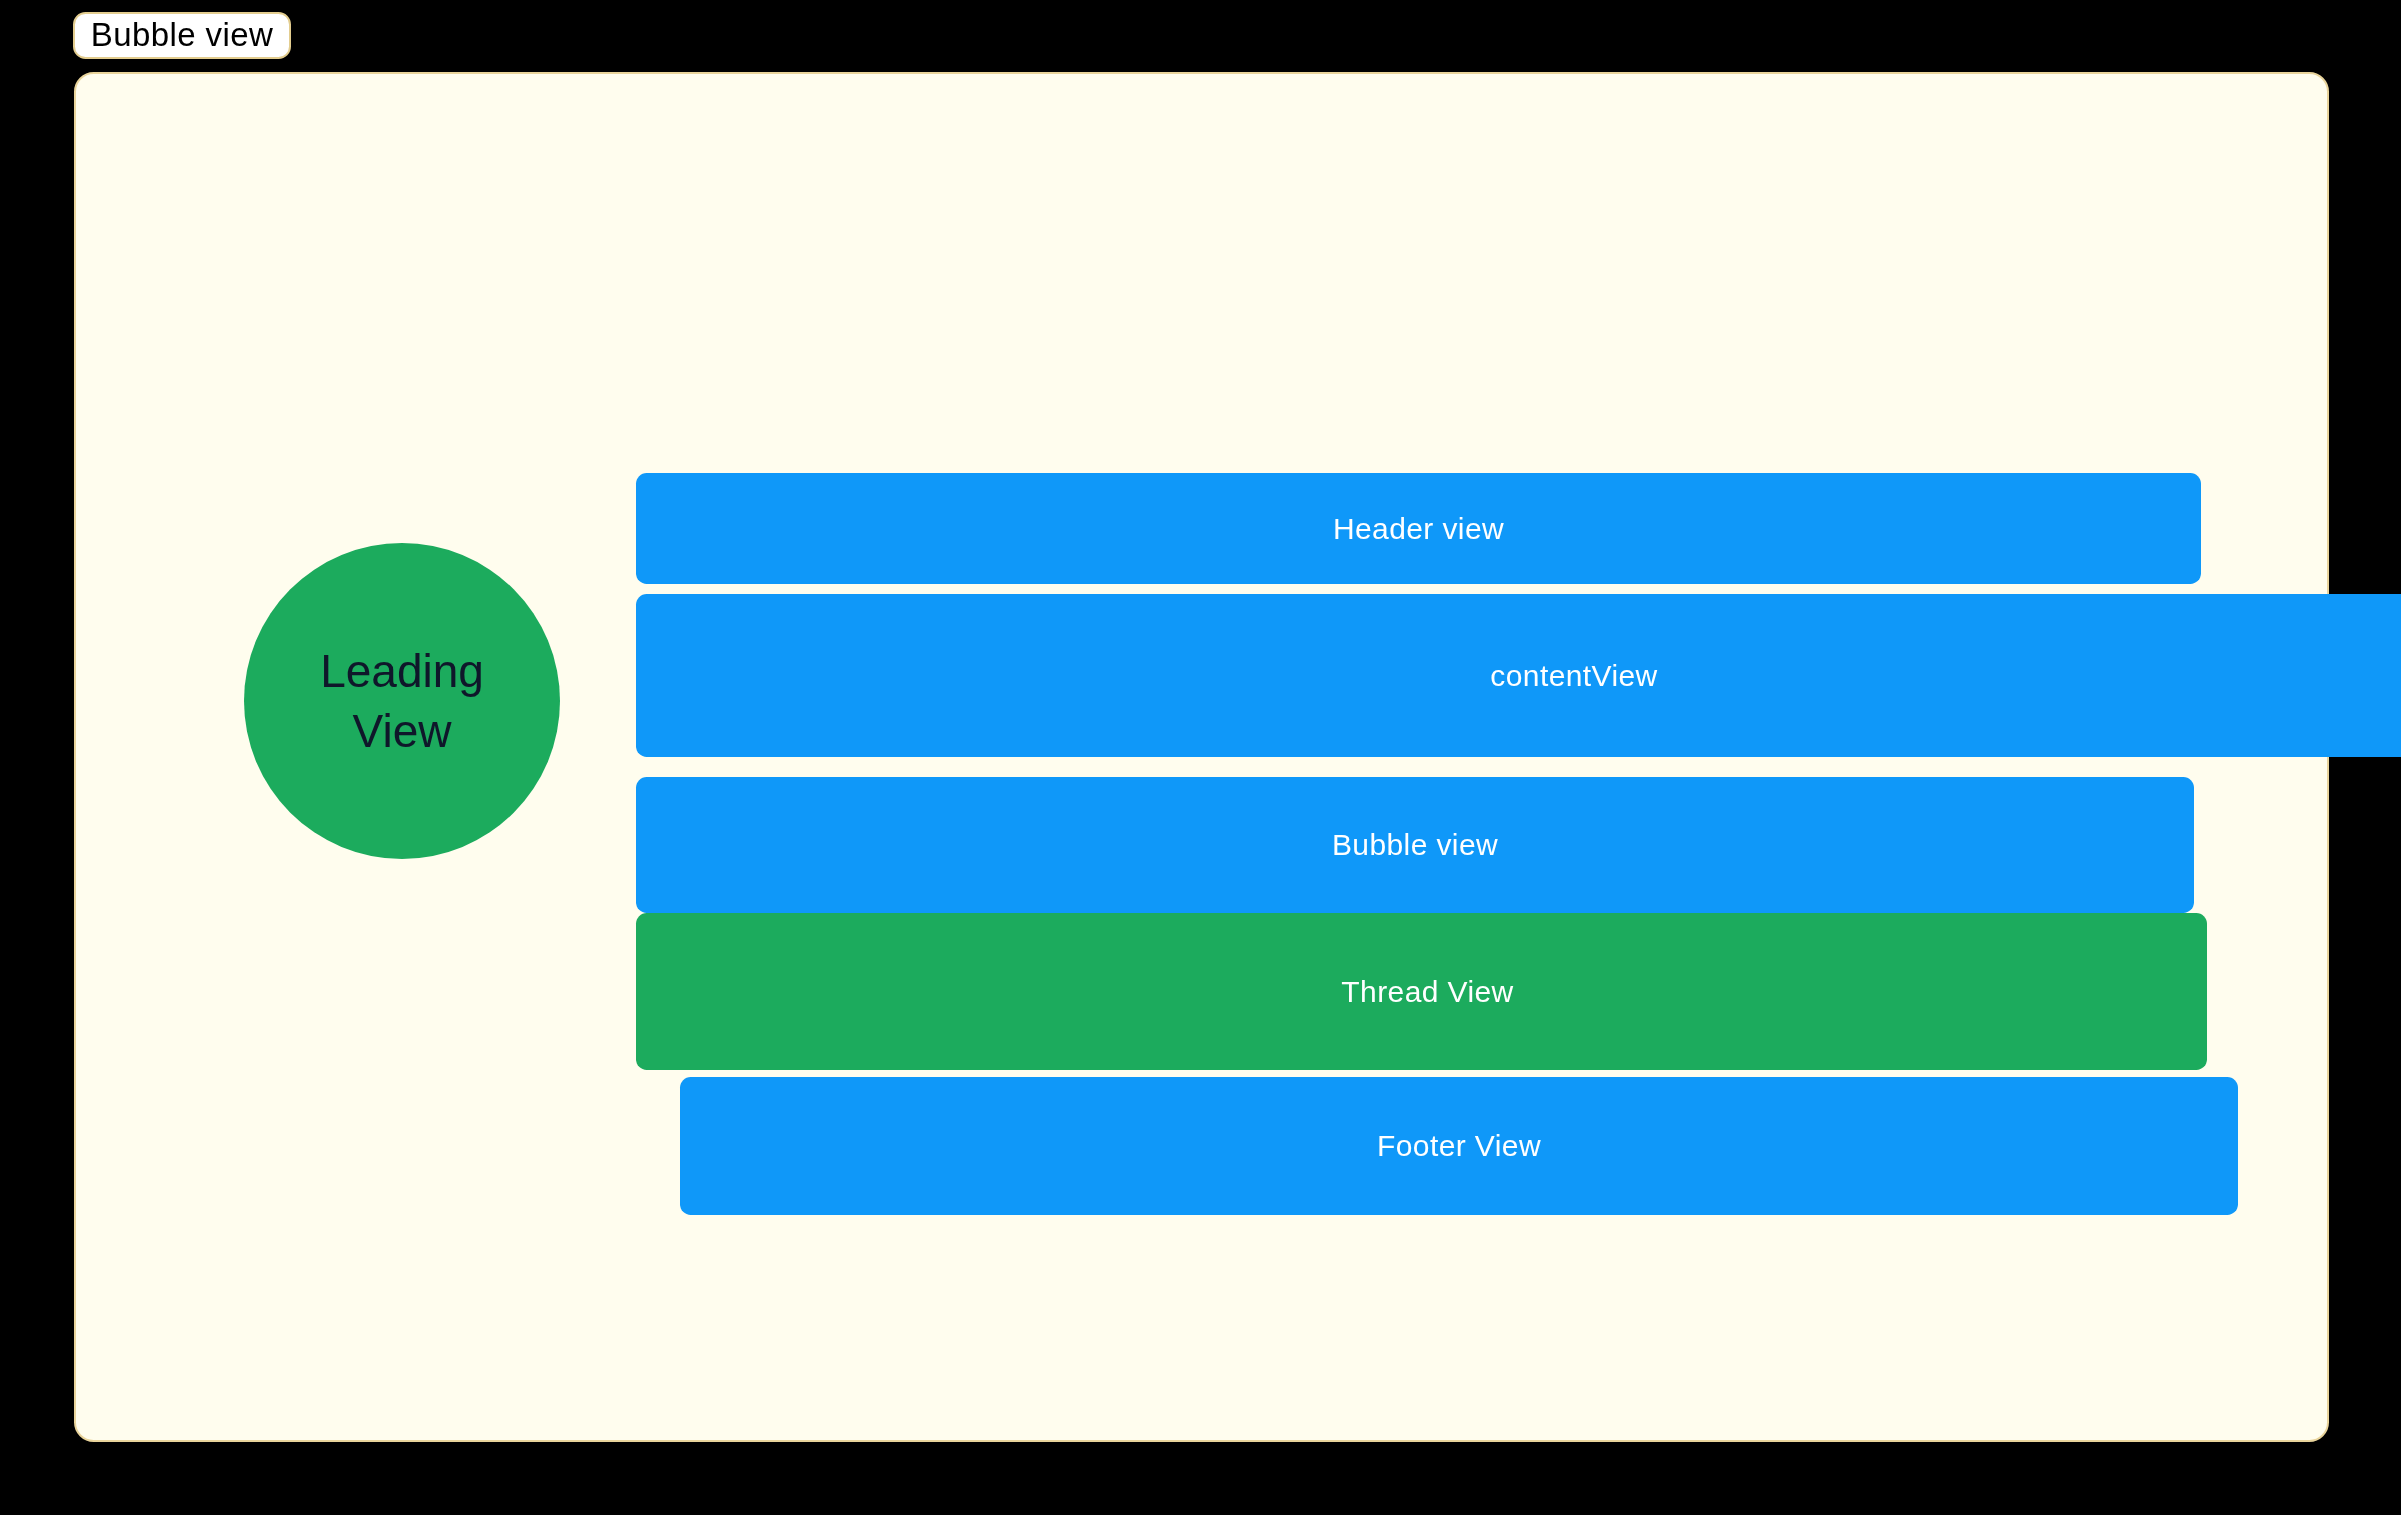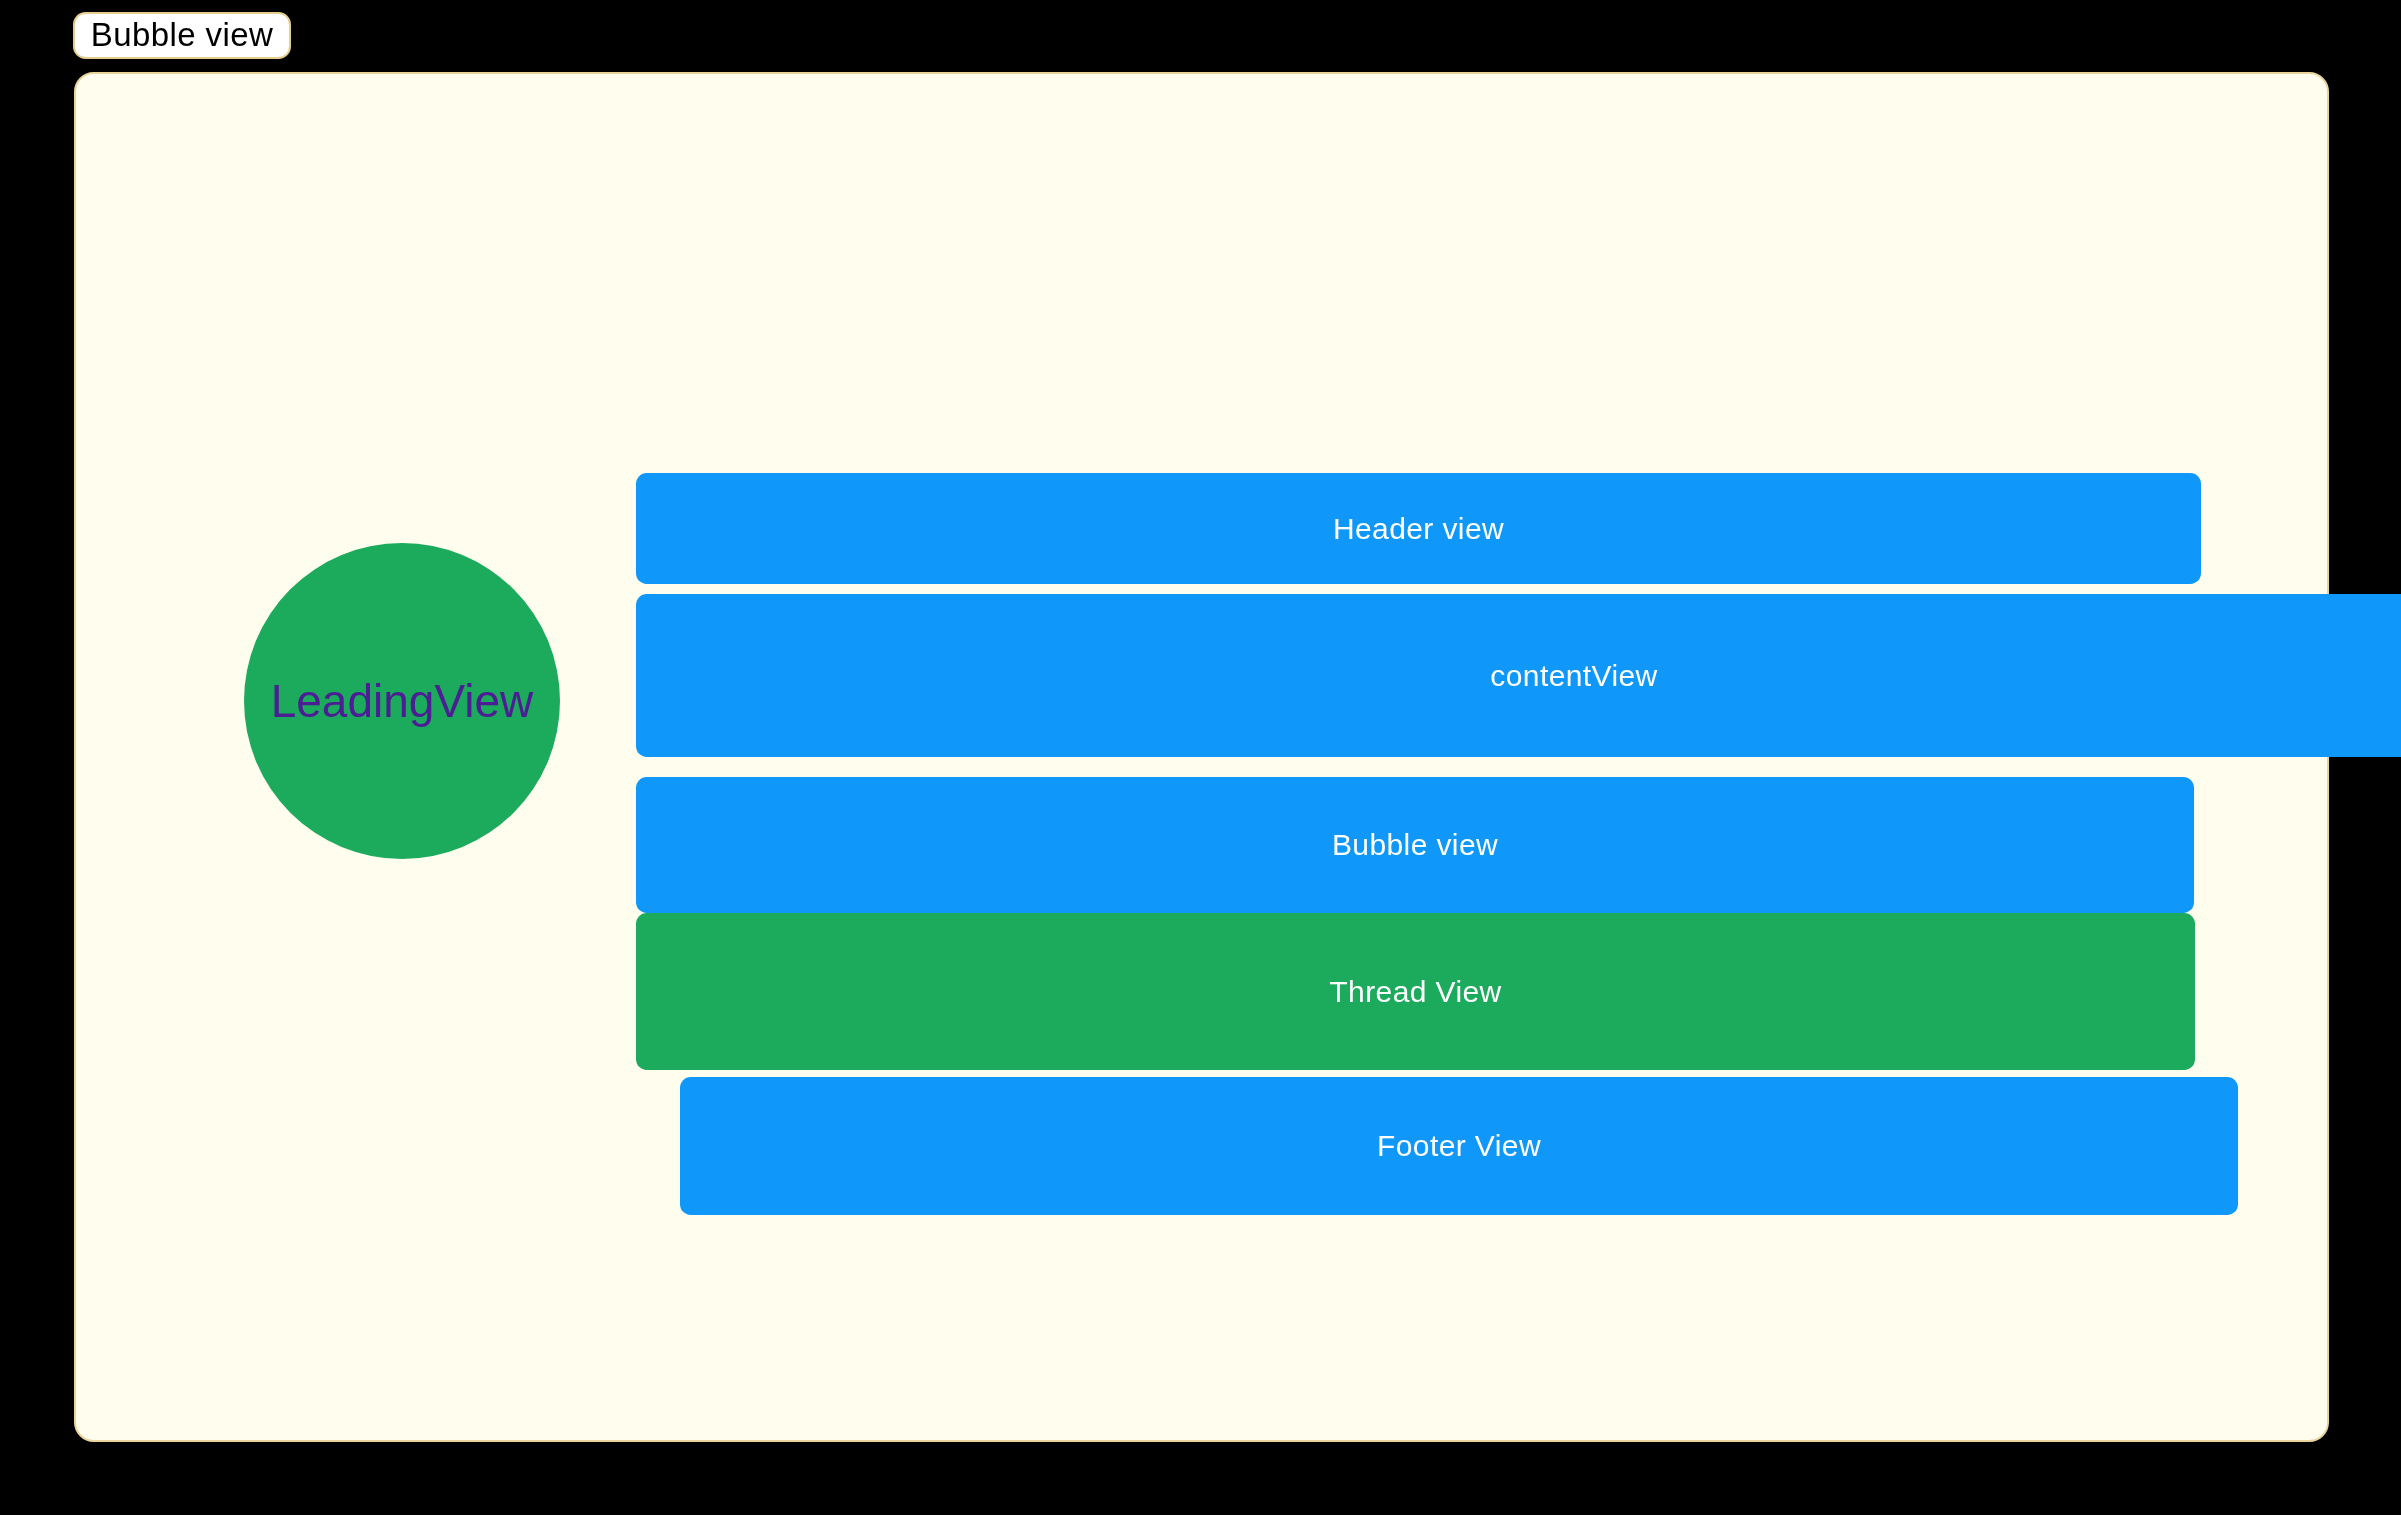--- a/index.html
+++ b/index.html
@@ -51,23 +51,23 @@
 
   
   .leading-circle {
     position: absolute;
     left: 244px;
     top: 543px;
     width: 316px;
     height: 316px;
     border-radius: 50%;
     background: #1CAB5D;
-    color: #4c1d95;
+    color: #0f172a;
     display: flex;
-    flex-direction: row;
+    flex-direction: column;
     align-items: center;
     justify-content: center;
     text-align: center;
     font-size: 46px;
     line-height: 60px;
     font-weight: 400;
   }
 
   
   .bar {
@@ -76,21 +76,21 @@
     border-radius: 10.7px;
     display: flex;
     align-items: center;
     justify-content: center;
     color: #FFFFFF;
     font-size: 30px;
     font-weight: 400;
     letter-spacing: 0.4px;
   }
   .bar.blue  { background: #0F98F9; }
-  .bar.green { background: #1CAB5D; }
+  .bar.green { background: #1CAB5D; padding-left: 12px; }
 
   #bar-header  { top: 473px;  width: 1565px; height: 111px; }
   #bar-content { top: 594px;  width: 1876px; height: 163px; }
   #bar-bottom  { top: 777px;  width: 1558px; height: 136px; }
   #bar-thread  { top: 913px; width: 1559px; height: 157px; }
   #bar-footer  { top: 1077px; width: 1558px; height: 138px; margin-left: 44px; }
 </style>
 </head>
 <body>
 

